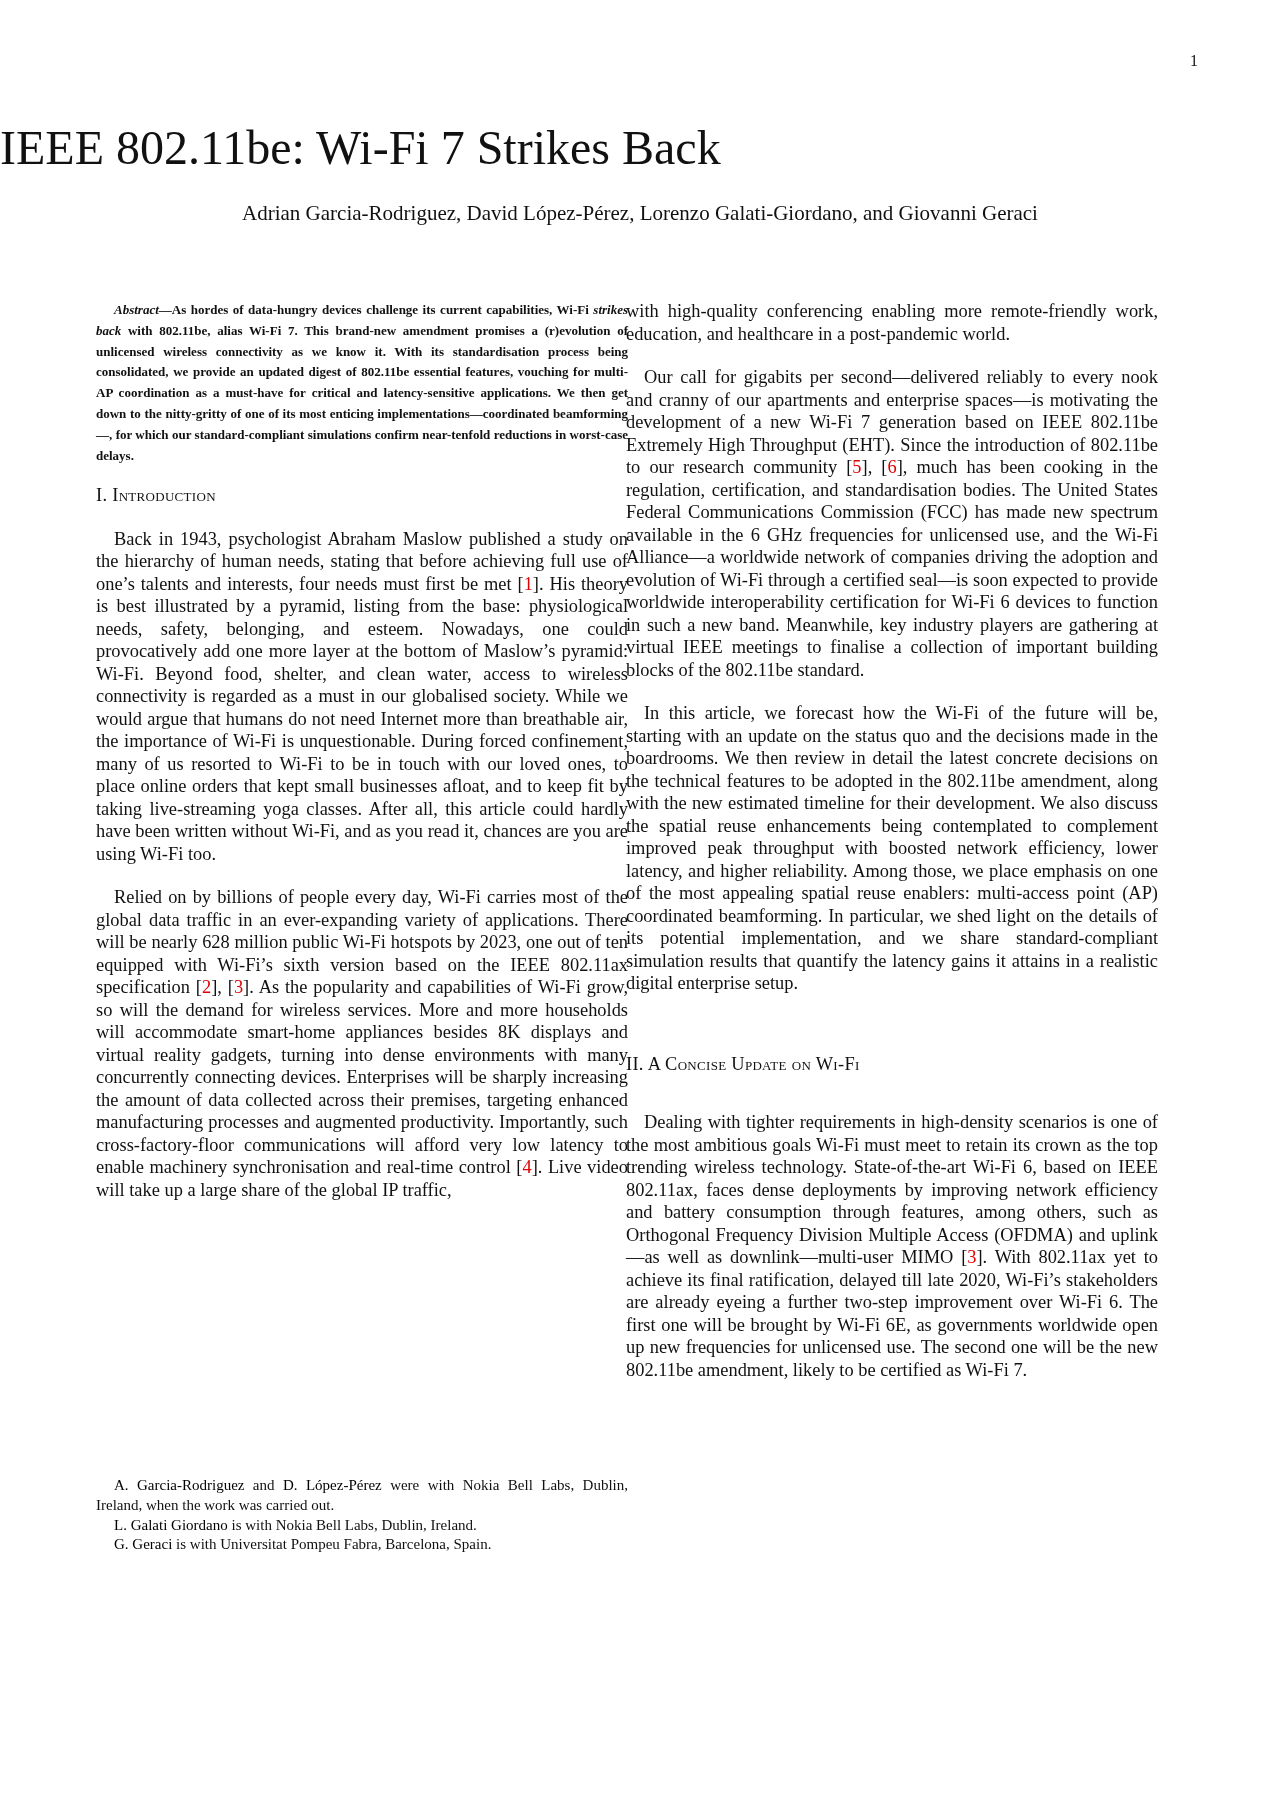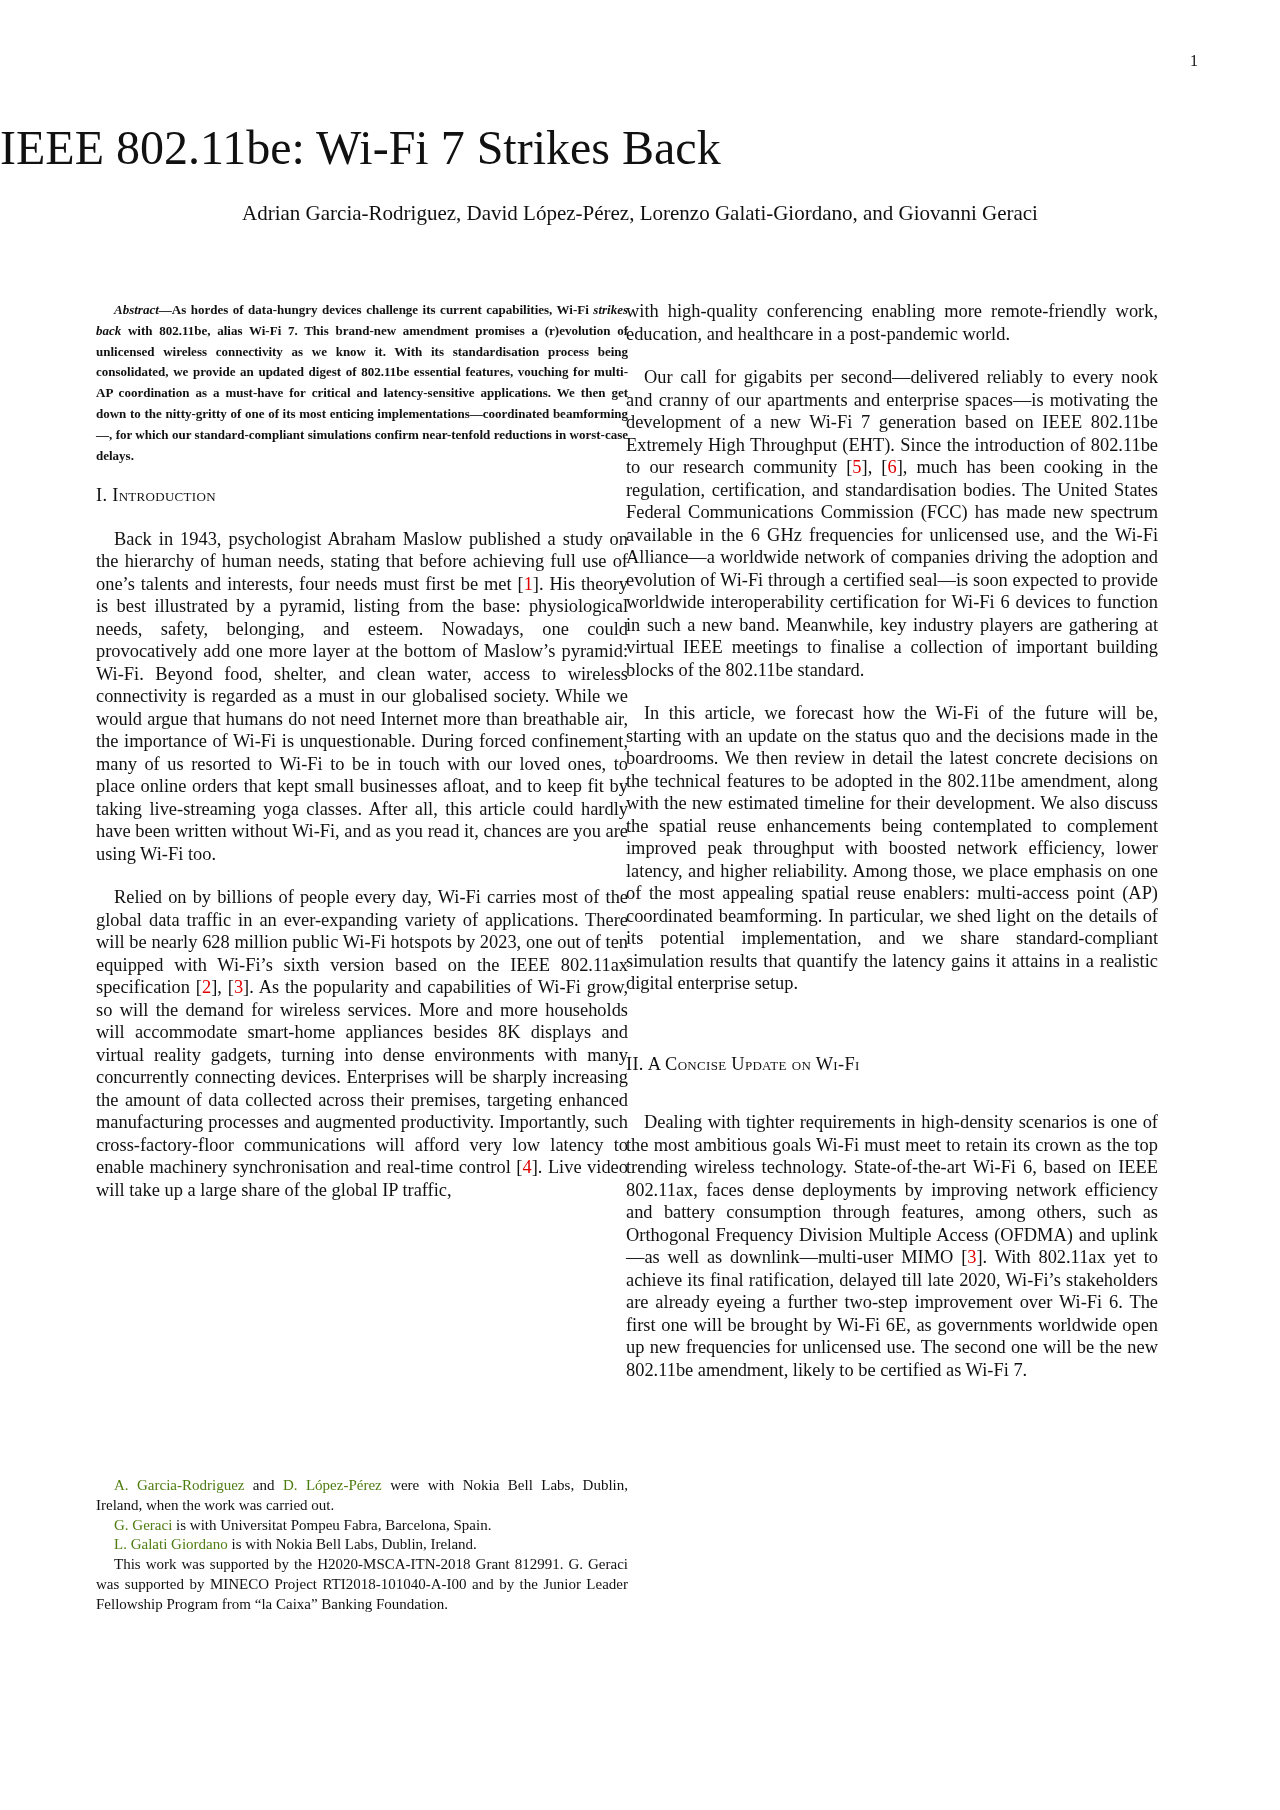--- a/index.html
+++ b/index.html
@@ -20,21 +20,21 @@
   .abstract .lead { font-style: italic; }
   .abstract i { font-style: italic; }
   .section-heading { font-size: 18.4px; text-indent: 0;
                      font-variant: small-caps; letter-spacing: 0.3px; }
   .sec1 { margin-top: 18px; margin-bottom: 6px; }
   .sec2 { margin-top: 58px; margin-bottom: 36px; }
   .cite { color: #e00000; }
   .footnotes { position: absolute; left: 96px; top: 1476px; width: 532px;
                font-size: 15px; line-height: 19.8px; text-align: justify; }
   .footnotes p { text-indent: 18px; margin: 0; }
-  .author-link { color: #4d7c0f; }
+  .author-link { color: #000000; }
 </style>
 </head>
 <body>
 
 <div class="page-num">1</div>
 
 <h1 class="title">IEEE 802.11be: Wi-Fi 7 Strikes Back</h1>
 <div class="authors">Adrian Garcia-Rodriguez, David López-Pérez, Lorenzo Galati-Giordano, and Giovanni Geraci</div>
 
 <div class="col col-left">
@@ -42,23 +42,22 @@
 
   <p class="section-heading sec1">I. Introduction</p>
 
   <p><span>Back in 1943, psychologist Abraham Maslow published a study on the hierarchy of human needs, stating that before achieving full use of one’s talents and interests, four needs must first be met [</span><a class="cite">1</a><span>]. His theory is best illustrated by a pyramid, listing from the base: physiological needs, safety, belonging, and esteem. Nowadays, one could provocatively add one more layer at the bottom of Maslow’s pyramid: Wi-Fi. Beyond food, shelter, and clean water, access to wireless connectivity is regarded as a must in our globalised society. While we would argue that humans do not need Internet more than breathable air, the importance of Wi-Fi is unquestionable. During forced confinement, many of us resorted to Wi-Fi to be in touch with our loved ones, to place online orders that kept small businesses afloat, and to keep fit by taking live-streaming yoga classes. After all, this article could hardly have been written without Wi-Fi, and as you read it, chances are you are using Wi-Fi too.</span></p>
 
   <p><span>Relied on by billions of people every day, Wi-Fi carries most of the global data traffic in an ever-expanding variety of applications. There will be nearly 628 million public Wi-Fi hotspots by 2023, one out of ten equipped with Wi-Fi’s sixth version based on the IEEE 802.11ax specification [</span><a class="cite">2</a><span>], [</span><a class="cite">3</a><span id="p2-rest">]. As the popularity and capabilities of Wi-Fi grow, so will the demand for wireless services. More and more households will accommodate smart-home appliances besides 8K displays and virtual reality gadgets, turning into dense environments with many concurrently connecting devices. Enterprises will be sharply increasing the amount of data collected across their premises, targeting enhanced manufacturing processes and augmented productivity. Importantly, such cross-factory-floor communications will afford very low latency to enable machinery synchronisation and real-time control [</span><a class="cite">4</a><span id="p2-tail">]. Live video will take up a large share of the global IP traffic,</span></p>
 </div>
 
 <div class="footnotes">
   <p><a class="author-link">A. Garcia-Rodriguez</a><span> and </span><a class="author-link">D. López-Pérez</a><span> were with Nokia Bell Labs, Dublin, Ireland, when the work was carried out.</span></p>
+  <p><a class="author-link">L. Galati Giordano</a><span> is with Nokia Bell Labs, Dublin, Ireland.</span></p>
   <p><a class="author-link">G. Geraci</a><span> is with Universitat Pompeu Fabra, Barcelona, Spain.</span></p>
-  <p><a class="author-link">L. Galati Giordano</a><span> is with Nokia Bell Labs, Dublin, Ireland.</span></p>
-  <p>This work was supported by the H2020-MSCA-ITN-2018 Grant 812991. G. Geraci was supported by MINECO Project RTI2018-101040-A-I00 and by the Junior Leader Fellowship Program from “la Caixa” Banking Foundation.</p>
 </div>
 
 <div class="col col-right">
   <p style="text-indent:0">with high-quality conferencing enabling more remote-friendly work, education, and healthcare in a post-pandemic world.</p>
 
   <p><span>Our call for gigabits per second—delivered reliably to every nook and cranny of our apartments and enterprise spaces—is motivating the development of a new Wi-Fi 7 generation based on IEEE 802.11be Extremely High Throughput (EHT). Since the introduction of 802.11be to our research community [</span><a class="cite">5</a><span>], [</span><a class="cite">6</a><span>], much has been cooking in the regulation, certification, and standardisation bodies. The United States Federal Communications Commission (FCC) has made new spectrum available in the 6 GHz frequencies for unlicensed use, and the Wi-Fi Alliance—a worldwide network of companies driving the adoption and evolution of Wi-Fi through a certified seal—is soon expected to provide worldwide interoperability certification for Wi-Fi 6 devices to function in such a new band. Meanwhile, key industry players are gathering at virtual IEEE meetings to finalise a collection of important building blocks of the 802.11be standard.</span></p>
 
   <p>In this article, we forecast how the Wi-Fi of the future will be, starting with an update on the status quo and the decisions made in the boardrooms. We then review in detail the latest concrete decisions on the technical features to be adopted in the 802.11be amendment, along with the new estimated timeline for their development. We also discuss the spatial reuse enhancements being contemplated to complement improved peak throughput with boosted network efficiency, lower latency, and higher reliability. Among those, we place emphasis on one of the most appealing spatial reuse enablers: multi-access point (AP) coordinated beamforming. In particular, we shed light on the details of its potential implementation, and we share standard-compliant simulation results that quantify the latency gains it attains in a realistic digital enterprise setup.</p>
 
   <p class="section-heading sec2">II. A Concise Update on Wi-Fi</p>

